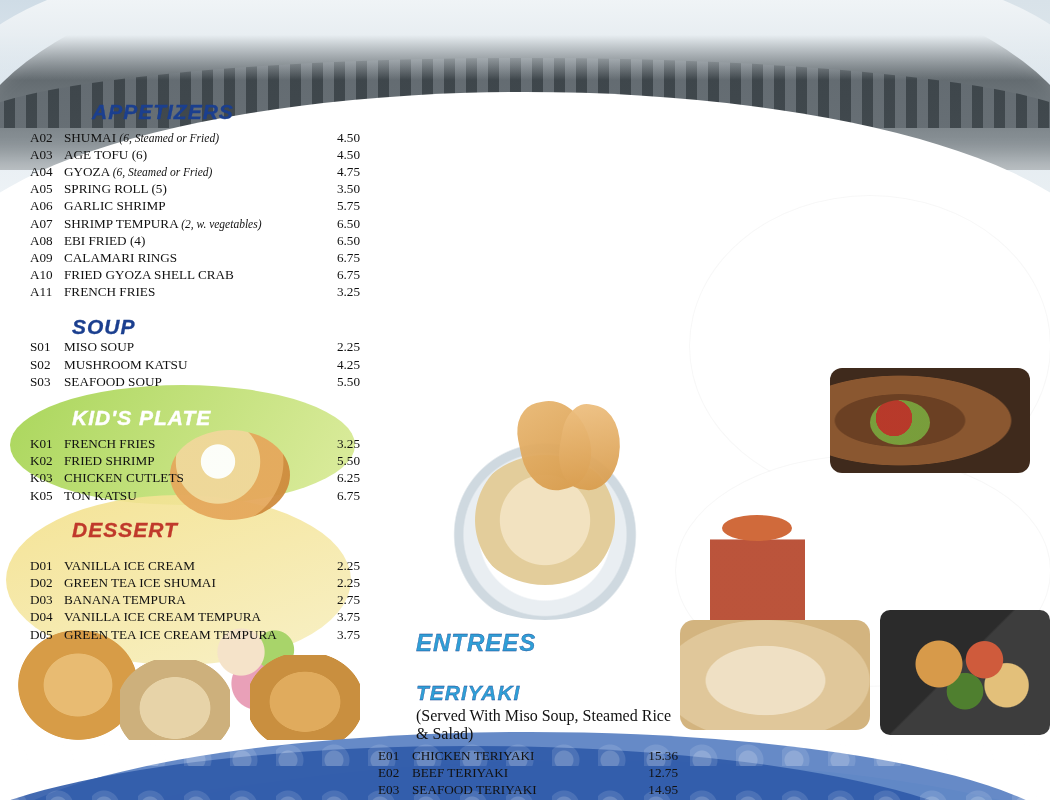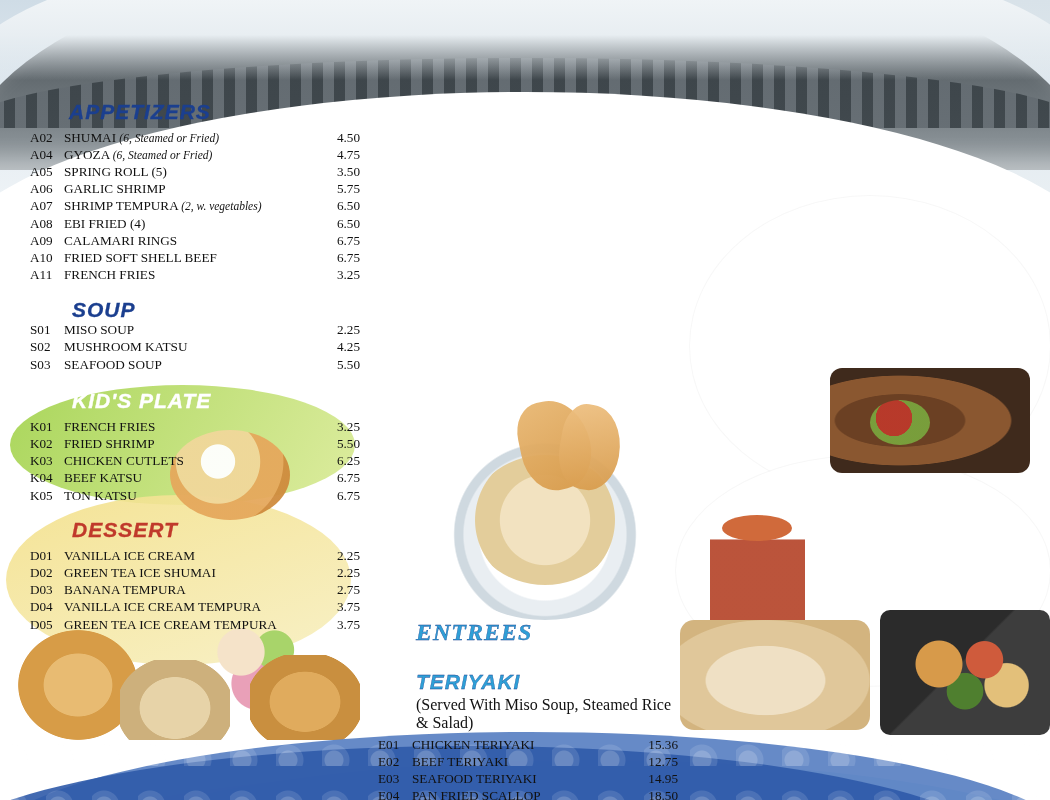--- a/index.html
+++ b/index.html
@@ -157,29 +157,34 @@
   <div class="photo ph-plate"></div>
   <div class="photo ph-bento"></div>
   <div class="photo ph-bento-food"></div>
   <div class="photo ph-tempura"></div>
   <div class="photo ph-gyoza"></div>
   <div class="photo ph-icecream"></div>
   <div class="photo ph-fried"></div>
 
   <div class="col left-col overlay-text">
 
-    <div class="sec-title" style="margin-left:39px;">APPETIZERS</div>
+    <div class="sec-title" style="margin-left:62px;">APPETIZERS</div>
     <table class="menu" style="margin-top:5px;width:100%;">
       <tbody>
         <tr>
             <td class="code">A02</td>
             <td class="name"><span>SHUMAI</span> <span class="itl">(6, Steamed or Fried)</span></td>
             <td class="price">4.50</td>
           </tr>
         <tr>
+            <td class="code">A03</td>
+            <td class="name"><span>AGE TOFU (6)</span> <span class="itl"></span></td>
+            <td class="price">4.50</td>
+          </tr>
+        <tr>
             <td class="code">A04</td>
             <td class="name"><span>GYOZA</span> <span class="itl">(6, Steamed or Fried)</span></td>
             <td class="price">4.75</td>
           </tr>
         <tr>
             <td class="code">A05</td>
             <td class="name"><span>SPRING ROLL (5)</span> <span class="itl"></span></td>
             <td class="price">3.50</td>
           </tr>
         <tr>
@@ -197,21 +202,21 @@
             <td class="name"><span>EBI FRIED (4)</span> <span class="itl"></span></td>
             <td class="price">6.50</td>
           </tr>
         <tr>
             <td class="code">A09</td>
             <td class="name"><span>CALAMARI RINGS</span> <span class="itl"></span></td>
             <td class="price">6.75</td>
           </tr>
         <tr>
             <td class="code">A10</td>
-            <td class="name"><span>FRIED SOFT SHELL BEEF</span> <span class="itl"></span></td>
+            <td class="name"><span>FRIED GYOZA SHELL CRAB</span> <span class="itl"></span></td>
             <td class="price">6.75</td>
           </tr>
         <tr>
             <td class="code">A11</td>
             <td class="name"><span>FRENCH FRIES</span> <span class="itl"></span></td>
             <td class="price">3.25</td>
           </tr>
       </tbody>
     </table>
 
@@ -248,34 +253,29 @@
             <td class="code">K02</td>
             <td class="name">FRIED SHRIMP</td>
             <td class="price">5.50</td>
           </tr>
         <tr>
             <td class="code">K03</td>
             <td class="name">CHICKEN CUTLETS</td>
             <td class="price">6.25</td>
           </tr>
         <tr>
-            <td class="code">K04</td>
-            <td class="name">BEEF KATSU</td>
-            <td class="price">6.75</td>
-          </tr>
-        <tr>
             <td class="code">K05</td>
             <td class="name">TON KATSU</td>
             <td class="price">6.75</td>
           </tr>
       </tbody>
     </table>
 
     <div class="sec-title" style="margin:14px 0 0 42px;color:#c0392b;-webkit-text-stroke:0.3px #c0392b;">DESSERT</div>
-    <table class="menu" style="margin-top:5px;width:100%;">
+    <table class="menu" style="margin-top:15px;width:100%;">
       <tbody>
         <tr>
             <td class="code">D01</td>
             <td class="name">VANILLA ICE CREAM</td>
             <td class="price">2.25</td>
           </tr>
         <tr>
             <td class="code">D02</td>
             <td class="name">GREEN TEA ICE SHUMAI</td>
             <td class="price">2.25</td>
@@ -293,21 +293,21 @@
         <tr>
             <td class="code">D05</td>
             <td class="name">GREEN TEA ICE CREAM TEMPURA</td>
             <td class="price">3.75</td>
           </tr>
       </tbody>
     </table>
   </div>
 
   <div class="col mid-col overlay-text">
-    <div class="sec-title blue" style="font-size:24px;margin-left:38px;font-family:Liberation Serif, serif;">ENTREES</div>
+    <div class="sec-title blue" style="font-size:24px;margin-left:38px;">ENTREES</div>
 
     <div class="sec-title blue" style="margin:24px 0 0 38px;">TERIYAKI</div>
     <div class="note" style="margin-left:38px;">(Served With Miso Soup, Steamed Rice &amp; Salad)</div>
     <table class="menu" style="width:100%;">
       <tbody>
         <tr>
             <td class="code">E01</td>
             <td class="name">CHICKEN TERIYAKI</td>
             <td class="price">15.36</td>
           </tr>

